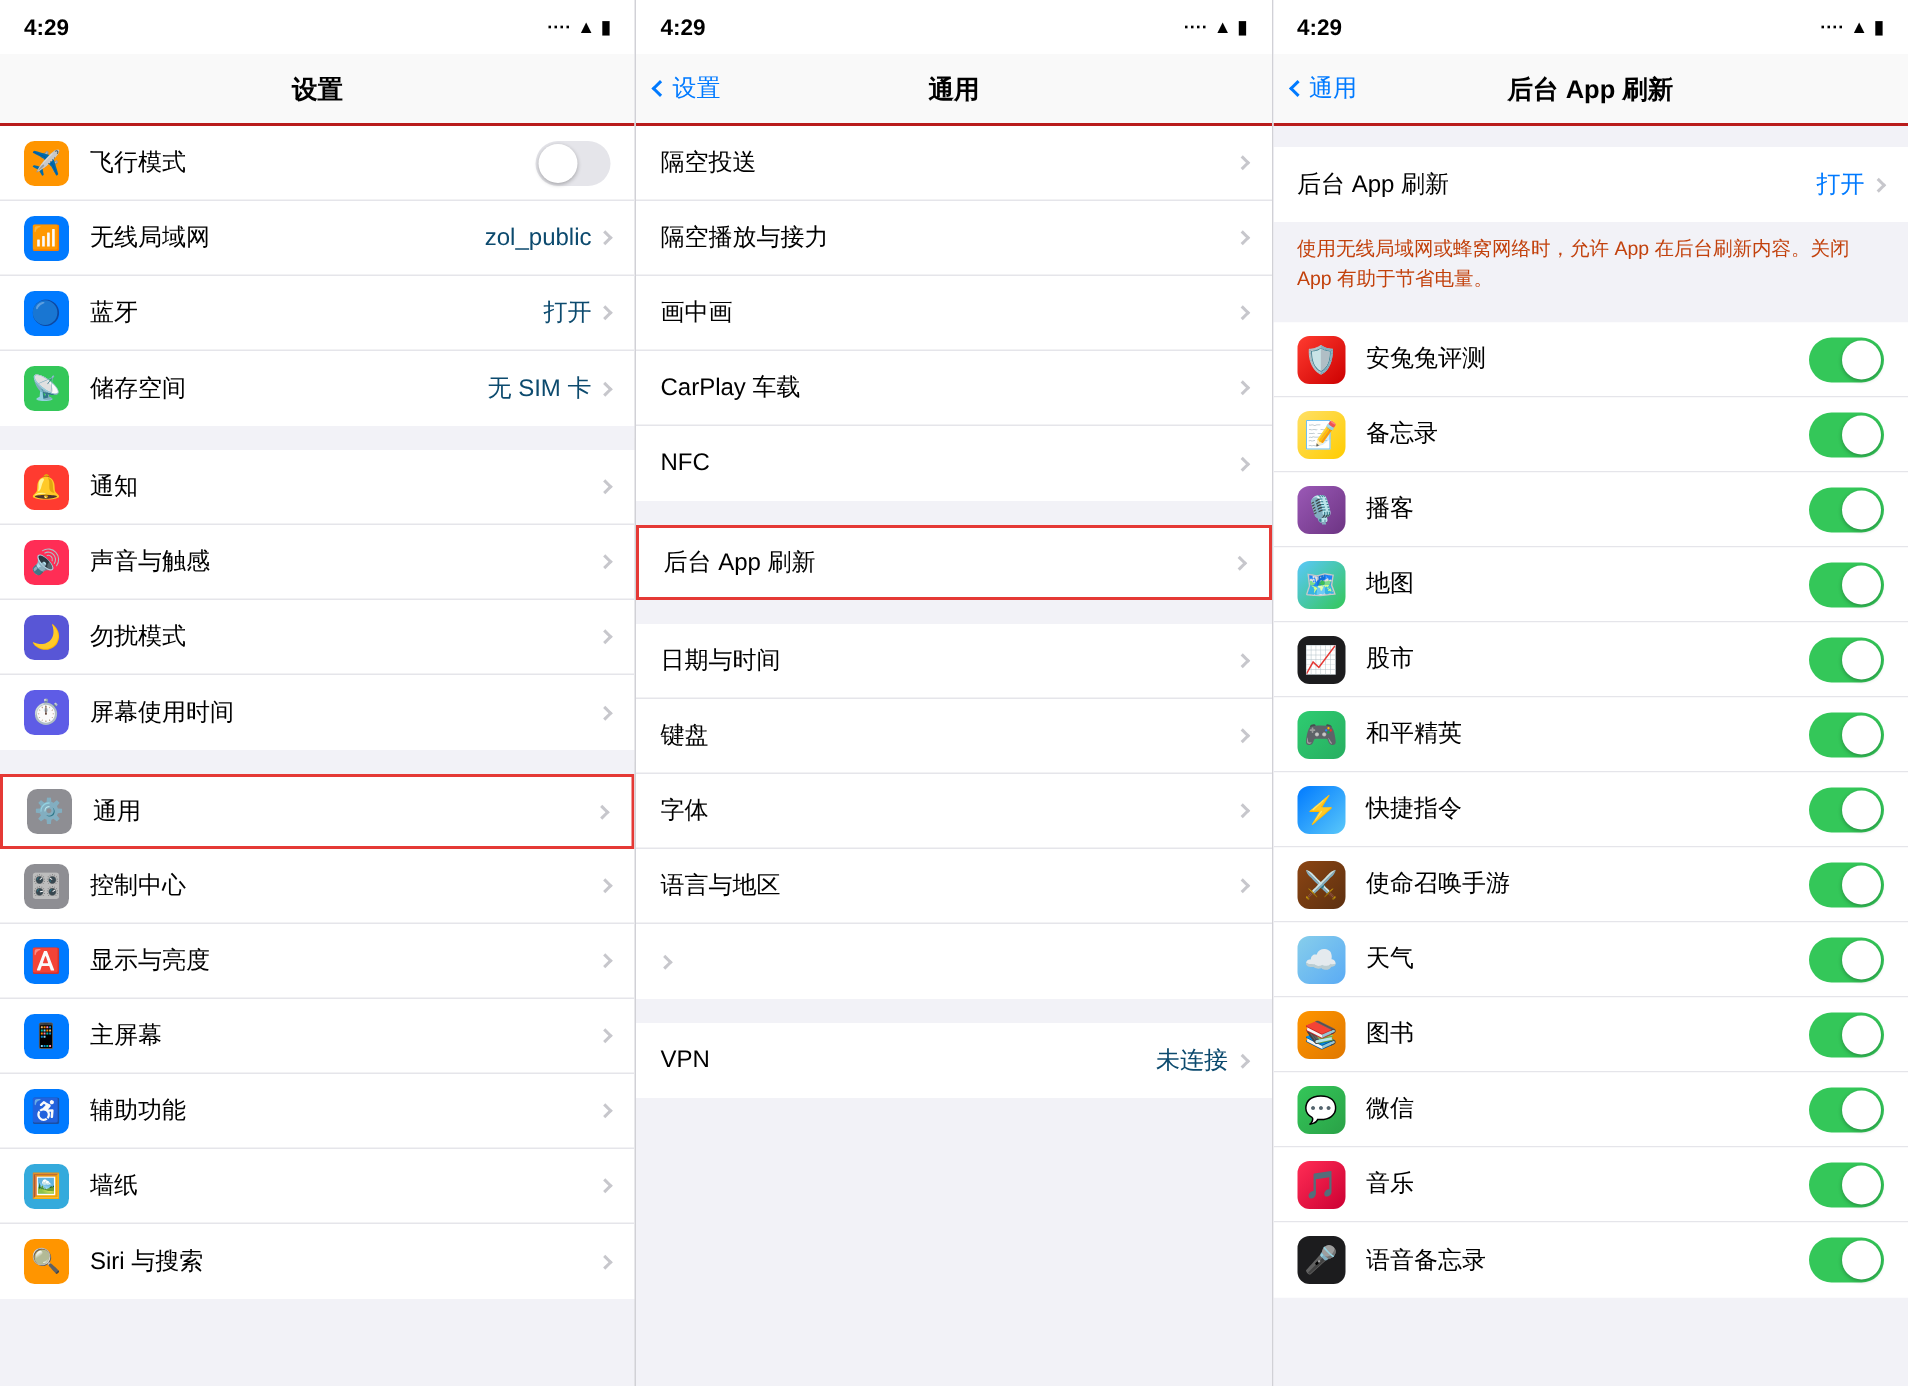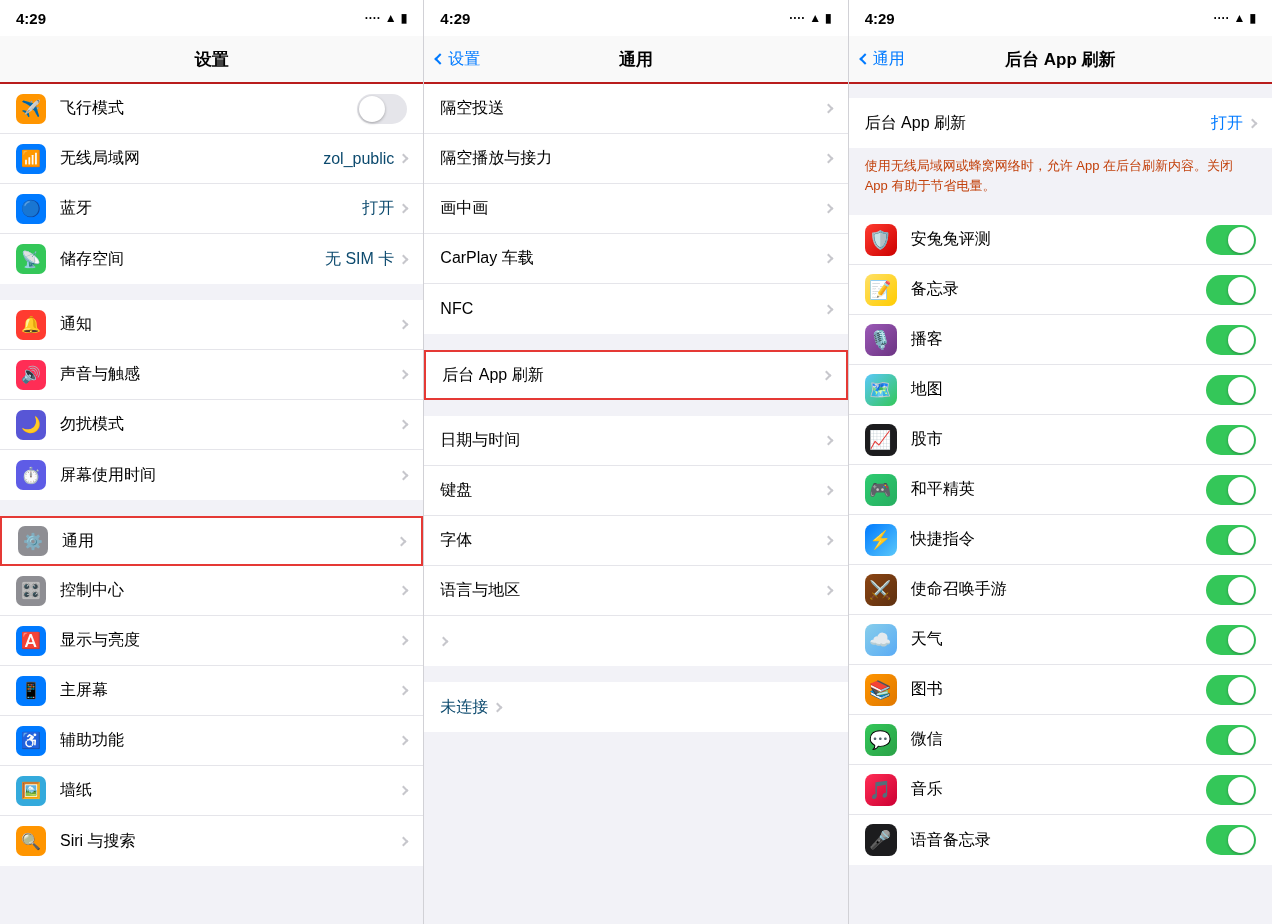--- a/index.html
+++ b/index.html
@@ -378,20 +378,21 @@
         </div>
         <div class="p1-item">
           <div class="item-chevron"></div>
         </div>
       </div>
 
       <div class="section-gap"></div>
 
       <div class="list-section">
         <div class="p1-item">
+          <span class="item-label">VPN</span>
           <span class="item-value">未连接</span>
           <div class="item-chevron"></div>
         </div>
       </div>
     </div>
   </div>
 
   <div class="panel">
     <div class="panel-status">
       <span class="status-time">4:29</span>

